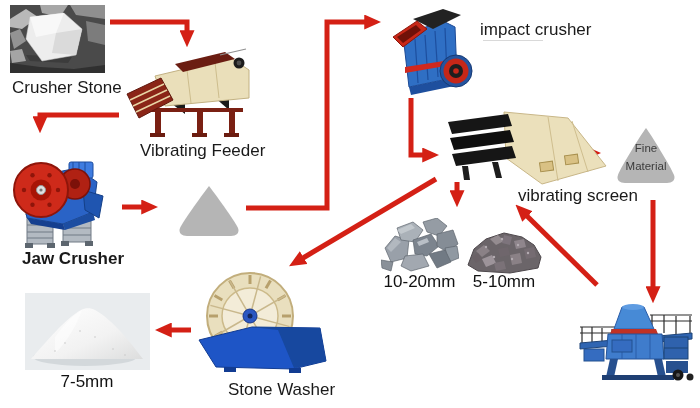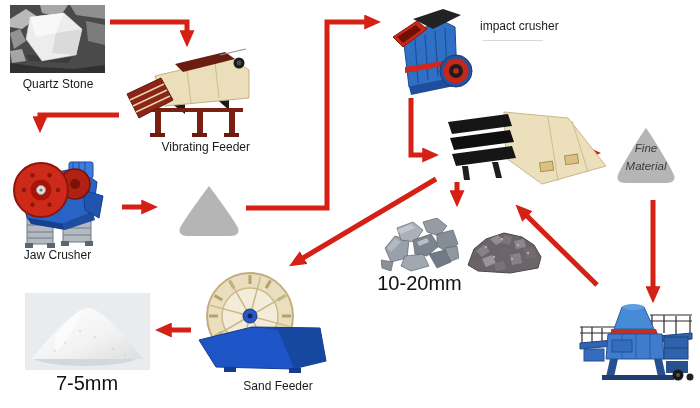--- a/index.html
+++ b/index.html
@@ -2,24 +2,24 @@
 <html><head>
 <meta charset="utf-8">
 <style>
   html,body{margin:0;padding:0;background:#fff;}
   #canvas{
     position:relative;width:700px;height:408px;background:#ffffff;overflow:hidden;
     font-family:"Liberation Sans",sans-serif;
   }
   .node{position:absolute;}
   .lbl{
-    position:absolute;font-size:12px;color:#1a1a1a;text-align:center;
+    position:absolute;font-size:17px;color:#1a1a1a;text-align:center;
     line-height:1.15;white-space:nowrap;
   }
-  .lbl-lg{font-size:20px;color:#111;}
+  .lbl-lg{font-size:17px;color:#111;}
   .tri-text{
     position:absolute;font-size:11.5px;color:#3b3b3b;text-align:center;line-height:1.55;
   }
   .divider{position:absolute;background:#d9d9d9;height:1px;}
   svg{display:block;}
   #arrows{position:absolute;left:0;top:0;}
 </style>
 </head>
 <body>
 
@@ -55,21 +55,21 @@
       <polygon points="76,16 95,20 95,40 78,36" fill="#7c7c7c"></polygon>
       <polygon points="0,28 10,24 16,36 4,44" fill="#939393"></polygon>
       <polygon points="0,46 12,44 16,56 2,58" fill="#a5a5a5"></polygon>
       <polygon points="16,50 62,52 58,58 20,56" fill="#3c3c3c"></polygon>
       <polygon points="20,12 54,8 72,24 66,50 32,56 16,34" fill="#ededed" stroke="#cfcfcf" stroke-width="0.5"></polygon>
       <polygon points="20,12 54,8 46,28 26,32" fill="#f8f8f8"></polygon>
       <polygon points="46,28 72,24 66,50 42,48" fill="#dadada"></polygon>
       <polygon points="0,58 30,62 64,64 95,60 95,68 0,68" fill="#303030"></polygon>
     </svg>
   </div>
-  <div class="lbl" style="left:12px;top:78px;width:92px;">Quartz Stone</div>
+  <div class="lbl" style="left:12px;top:78px;width:92px;">Crusher Stone</div>
 
   <div class="node" style="left:125px;top:48px;">
     <svg width="130" height="92" viewBox="0 0 130 92">
       <polygon points="42,52 60,52 60,66" fill="#1a1a1a"></polygon>
       <polygon points="88,48 104,48 104,62" fill="#1a1a1a"></polygon>
       <rect x="18" y="60" width="100" height="4" fill="#7a2013"></rect>
       <rect x="30" y="64" width="6" height="22" fill="#7a2013"></rect>
       <rect x="72" y="64" width="6" height="22" fill="#7a2013"></rect>
       <rect x="104" y="62" width="6" height="24" fill="#7a2013"></rect>
       <rect x="25" y="85" width="15" height="4" fill="#6b1c10"></rect>
@@ -114,21 +114,21 @@
         <circle cx="27.5" cy="56.7" r="2.2"></circle>
           <circle cx="19" cy="42" r="2.2"></circle>
         <circle cx="27.5" cy="27.3" r="2.2"></circle>
           <circle cx="44.5" cy="27.3" r="2.2"></circle>
       </g>
       <circle cx="36" cy="42" r="10.5" fill="#a81405"></circle>
       <circle cx="36" cy="42" r="4.5" fill="#e0e0e0" stroke="#999999"></circle>
       <circle cx="36" cy="42" r="1.6" fill="#777777"></circle>
     </svg>
   </div>
-  <div class="lbl" style="left:10px;top:249px;width:95px;">Jaw Crusher</div>
+  <div class="lbl" style="left:22px;top:249px;width:95px;font-weight:bold;">Jaw Crusher</div>
 
   <div class="node" style="left:172px;top:184px;">
     <svg width="74" height="54" viewBox="0 0 74 54">
       <path d="M37,2 C41,7 63,37 66,44 C68,49 64,52 59,52 L15,52 C10,52 6,49 8,44 C11,37 33,7 37,2 Z" fill="#b5b5b5"></path>
     </svg>
   </div>
 
   <div class="node" style="left:385px;top:5px;">
     <svg width="90" height="93" viewBox="0 0 90 93">
       <polygon points="24,82 72,72 74,80 26,90" fill="#1e4f9e"></polygon>
@@ -153,27 +153,28 @@
       <path d="M100,7 L110,71 M124,11 L140,62" stroke="#cfbe8e" stroke-width="1" fill="none"></path>
       <rect x="92" y="52" width="13" height="9" fill="#d9c184" stroke="#a8904f" transform="rotate(-8 98 56)"></rect>
       <rect x="117" y="45" width="13" height="9" fill="#d9c184" stroke="#a8904f" transform="rotate(-8 123 49)"></rect>
       <polygon points="0,12 60,4 64,16 4,24" fill="#161616"></polygon>
       <polygon points="2,28 62,20 66,32 6,40" fill="#0f0f0f"></polygon>
       <polygon points="4,44 64,36 68,48 8,56" fill="#161616"></polygon>
       <polygon points="14,56 20,56 22,70 16,70" fill="#1d1d1d"></polygon>
       <polygon points="44,52 50,52 54,68 48,68" fill="#1d1d1d"></polygon>
     </svg>
   </div>
+  <div class="lbl" style="left:518px;top:186px;width:95px;">vibrating screen</div>
 
   <div class="node" style="left:611px;top:126px;">
     <svg width="70" height="60" viewBox="0 0 70 60">
       <path d="M35,2 C39,7 60,41 63,49 C65,54 61,57 56,57 L14,57 C9,57 5,54 7,49 C10,41 31,7 35,2 Z" fill="#b5b5b5"></path>
     </svg>
   </div>
-  <div class="tri-text" style="left:611px;top:140px;width:70px;font-style:italic;">
+  <div class="tri-text" style="left:611px;top:140px;width:70px;">
     <div>Fine</div>
     <div>Material</div>
   </div>
 
   <div class="node" style="left:381px;top:218px;">
     <svg width="78" height="55" viewBox="0 0 78 55">
       <g stroke="#5f666f" stroke-width="0.7">
         <polygon points="4,30 14,18 28,22 26,40 10,44" fill="#99a0a9"></polygon>
         <polygon points="16,10 32,4 42,12 34,24 20,22" fill="#aab1b8"></polygon>
         <polygon points="42,4 56,0 66,8 58,18 46,14" fill="#959ca4"></polygon>
@@ -207,20 +208,21 @@
       <g fill="#b4adb2">
         <circle cx="22" cy="20" r="1.2"></circle>
           <circle cx="38" cy="12" r="1.2"></circle>
           <circle cx="54" cy="18" r="1.2"></circle>
         <circle cx="30" cy="30" r="1.2"></circle>
           <circle cx="48" cy="32" r="1.2"></circle>
           <circle cx="64" cy="26" r="1.2"></circle>
       </g>
     </svg>
   </div>
+  <div class="lbl lbl-lg" style="left:460px;top:272px;width:88px;">5-10mm</div>
 
   <div class="node" style="left:196px;top:270px;">
     <svg width="135" height="105" viewBox="0 0 135 105">
       <circle cx="54" cy="46" r="43" fill="#e9dfbe" stroke="#c2ae7c" stroke-width="2"></circle>
       <g stroke="#b7a06c" stroke-width="3">
         <line x1="54" y1="5" x2="54" y2="14"></line>
         <line x1="54" y1="5" x2="54" y2="14" transform="rotate(30 54 46)"></line>
         <line x1="54" y1="5" x2="54" y2="14" transform="rotate(60 54 46)"></line>
         <line x1="54" y1="5" x2="54" y2="14" transform="rotate(90 54 46)"></line>
         <line x1="54" y1="5" x2="54" y2="14" transform="rotate(120 54 46)"></line>
@@ -244,21 +246,21 @@
         <line x1="54" y1="46" x2="54" y2="5" transform="rotate(330 54 46)"></line>
       </g>
       <circle cx="54" cy="46" r="7" fill="#2b57c2" stroke="#17368a"></circle>
       <circle cx="54" cy="46" r="2.5" fill="#12265e"></circle>
       <polygon points="3,70 56,57 124,58 130,91 97,99 20,97" fill="#1e55c6" stroke="#123c92"></polygon>
       <polygon points="56,57 124,58 130,91 98,98 82,60" fill="#17489f"></polygon>
       <rect x="28" y="97" width="12" height="5" fill="#123c92"></rect>
       <rect x="93" y="98" width="12" height="5" fill="#123c92"></rect>
     </svg>
   </div>
-  <div class="lbl" style="left:228px;top:380px;width:100px;">Sand Feeder</div>
+  <div class="lbl" style="left:228px;top:380px;width:100px;">Stone Washer</div>
 
   <div class="node" style="left:25px;top:293px;">
     <svg width="125" height="77" viewBox="0 0 125 77">
       <defs>
         <linearGradient id="sg" x1="0" y1="0" x2="1" y2="1">
           <stop offset="0" stop-color="#ffffff"></stop>
           <stop offset="0.6" stop-color="#f2f2f2"></stop>
           <stop offset="1" stop-color="#dcdddd"></stop>
         </linearGradient>
       </defs>

